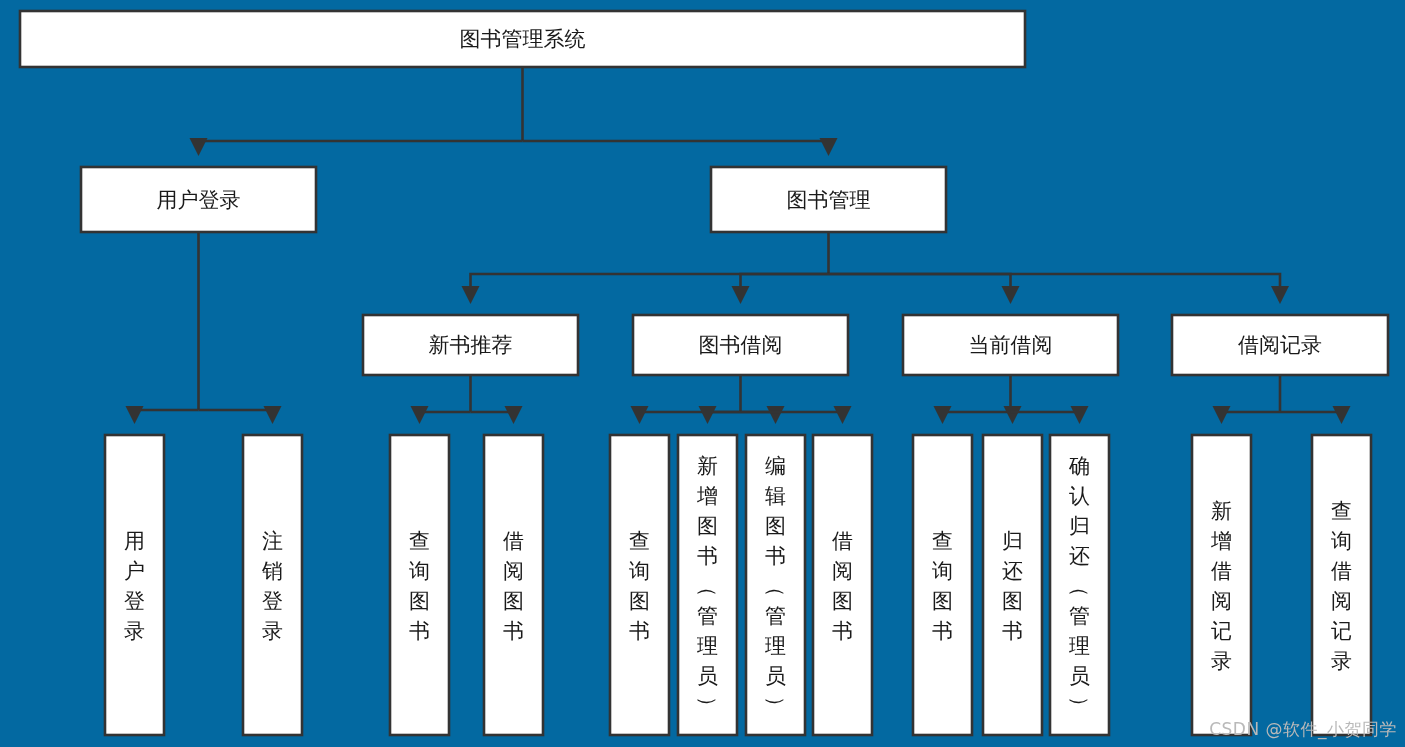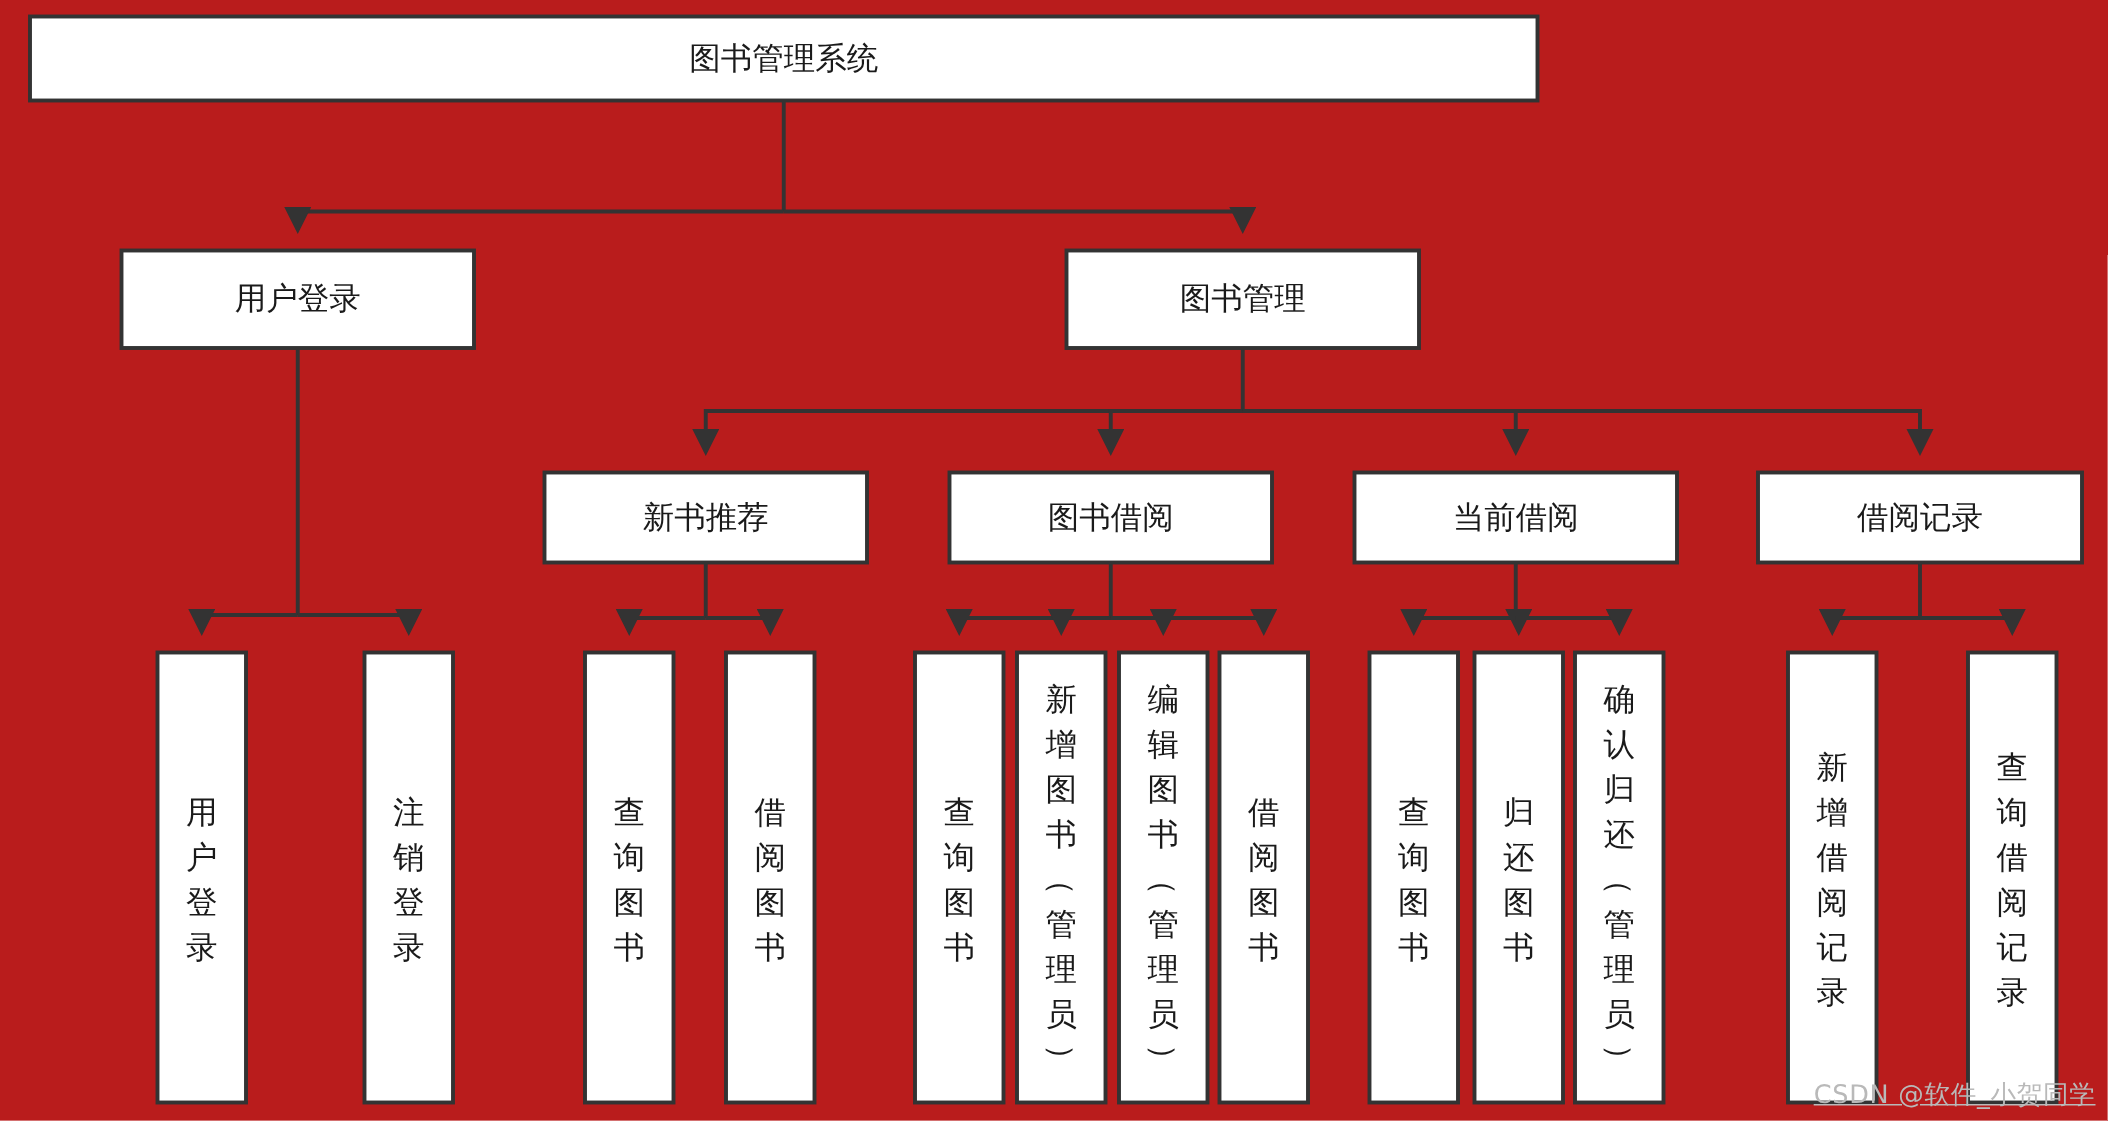--- a/index.html
+++ b/index.html
@@ -10,21 +10,21 @@
   body {
     width: 1405px;
     height: 747px;
     overflow: hidden;
     font-family: "DejaVu Sans", "Liberation Sans", sans-serif;
   }
   #diagram-root {
     position: relative;
     width: 1405px;
     height: 747px;
-    background: #b91c1c;
+    background: #0369a1;
   }
   svg#flowchart {
     position: absolute;
     top: 0;
     left: 0;
     width: 1405px;
     height: 747px;
     display: block;
   }
   .node-rect {
@@ -57,21 +57,20 @@
   .watermark {
     position: absolute;
     right: 8px;
     bottom: 6px;
     color: #b9b9b9;
     font-size: 17px;
     font-family: "DejaVu Sans", "Liberation Sans", sans-serif;
     white-space: nowrap;
     letter-spacing: 0.5px;
     pointer-events: none;
-    text-decoration: underline;
   }
 </style>
 </head>
 <body>
 
 <div id="diagram-root">
   <svg id="flowchart" viewBox="0 0 1405 747">
     <defs>
       <marker id="arrow" viewBox="0 0 12 12" refX="10" refY="6" markerWidth="7" markerHeight="7" orient="auto-start-reverse">
         <path d="M 0 0 L 12 6 L 0 12 z" class="arrow-head"></path>

